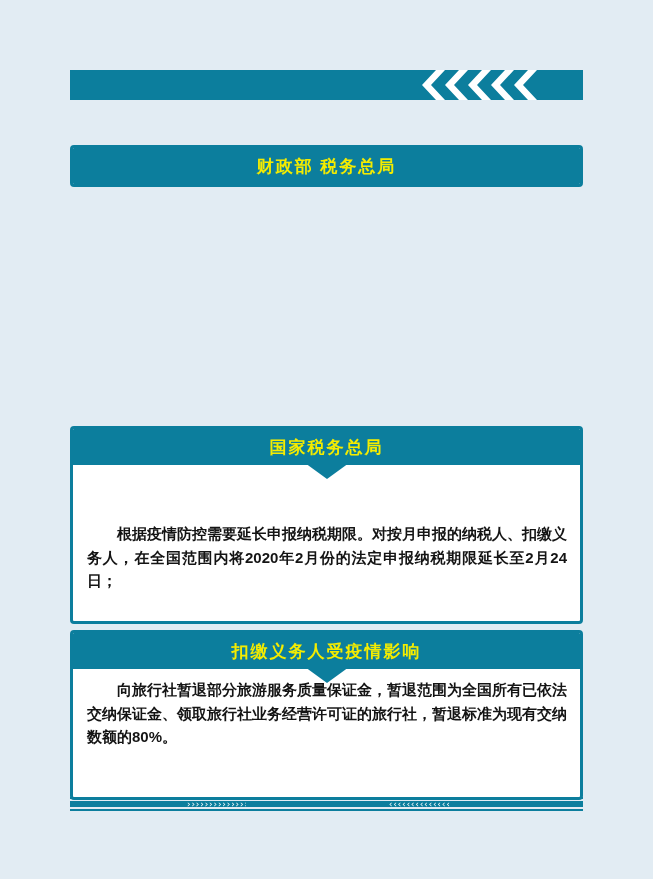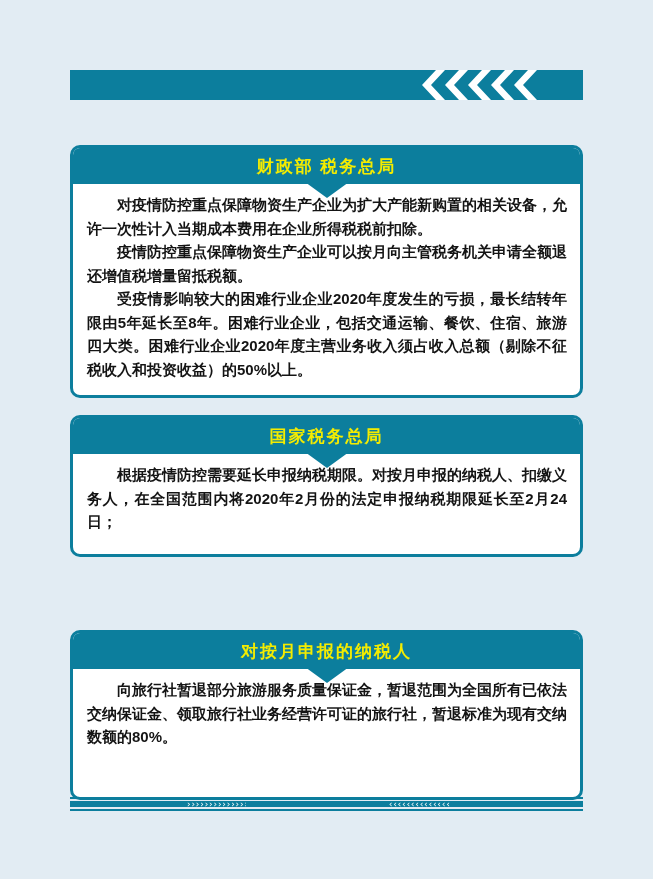--- a/index.html
+++ b/index.html
@@ -15,21 +15,21 @@
   .top-bar{
     position:absolute;left:70px;top:70px;width:513px;height:30px;
   }
   .top-bar svg{display:block;}
 
   
   .card{
     position:absolute;left:70px;width:513px;
     box-sizing:border-box;
     border:3px solid #0c7e9d;
-    border-radius:10px;
+    border-radius:4px;
     background:#ffffff;
     overflow:hidden;
   }
   .card-header{
     height:36px;
     background:#0c7e9d;
     display:flex;align-items:center;justify-content:center;
   }
   .card-title{
     color:#f4ec00;
@@ -51,22 +51,22 @@
     padding:9px 13px 14px 14px;
     color:#141414;
     font-size:15px;
     line-height:23.5px;
     font-weight:600;
     text-align:justify;
   }
   .card-body p{margin:0;text-indent:2em;}
 
   #card-1{top:145px;}
-  #card-2{top:415px;}
-  #card-2 .card-body{padding-bottom:20px;}
+  #card-2{top:426px;}
+  #card-2 .card-body{padding-bottom:28px;margin-top:48px;}
   #card-3{top:630px;}
   #card-3 .card-body{padding-bottom:48px;}
 
   
   .footer{
     position:absolute;left:70px;top:797px;width:513px;
   }
   .f-line{height:2px;background:#0c7e9d;}
   .f-band{
     position:relative;
@@ -99,40 +99,35 @@
       <polygon fill="#ffffff" points="421,15 435,0 444,0 430,15 444,30 435,30"></polygon>
       <polygon fill="#ffffff" points="444,15 458,0 467,0 453,15 467,30 458,30"></polygon>
     </svg>
   </div>
 
   <section class="card" id="card-1">
     <header class="card-header">
       <span class="card-title">财政部 税务总局</span>
     </header>
     <span class="notch"></span>
-    <div class="card-body">
-      <p>对疫情防控重点保障物资生产企业为扩大产能新购置的相关设备，允许一次性计入当期成本费用在企业所得税税前扣除。</p>
-      <p>疫情防控重点保障物资生产企业可以按月向主管税务机关申请全额退还增值税增量留抵税额。</p>
-      <p>受疫情影响较大的困难行业企业2020年度发生的亏损，最长结转年限由5年延长至8年。困难行业企业，包括交通运输、餐饮、住宿、旅游四大类。困难行业企业2020年度主营业务收入须占收入总额（剔除不征税收入和投资收益）的50%以上。</p>
-    </div>
   </section>
 
   <section class="card" id="card-2">
     <header class="card-header">
       <span class="card-title">国家税务总局</span>
     </header>
     <span class="notch"></span>
     <div class="card-body">
       <p>根据疫情防控需要延长申报纳税期限。对按月申报的纳税人、扣缴义务人，在全国范围内将2020年2月份的法定申报纳税期限延长至2月24日；</p>
     </div>
   </section>
 
   <section class="card" id="card-3">
     <header class="card-header">
-      <span class="card-title">对按月申报的纳税人</span>
+      <span class="card-title">扣缴义务人受疫情影响</span>
     </header>
     <span class="notch"></span>
     <div class="card-body">
       <p>向旅行社暂退部分旅游服务质量保证金，暂退范围为全国所有已依法交纳保证金、领取旅行社业务经营许可证的旅行社，暂退标准为现有交纳数额的80%。</p>
     </div>
   </section>
 
   <div class="footer">
     <div class="f-line"></div>
     <div class="f-band">

